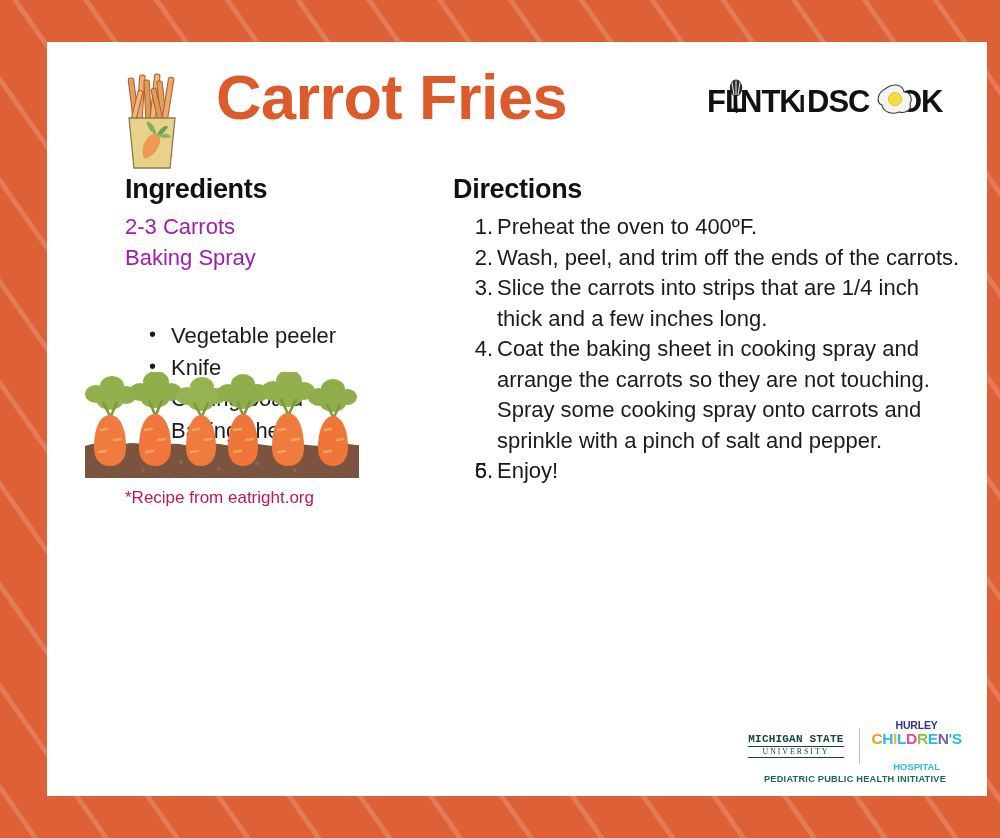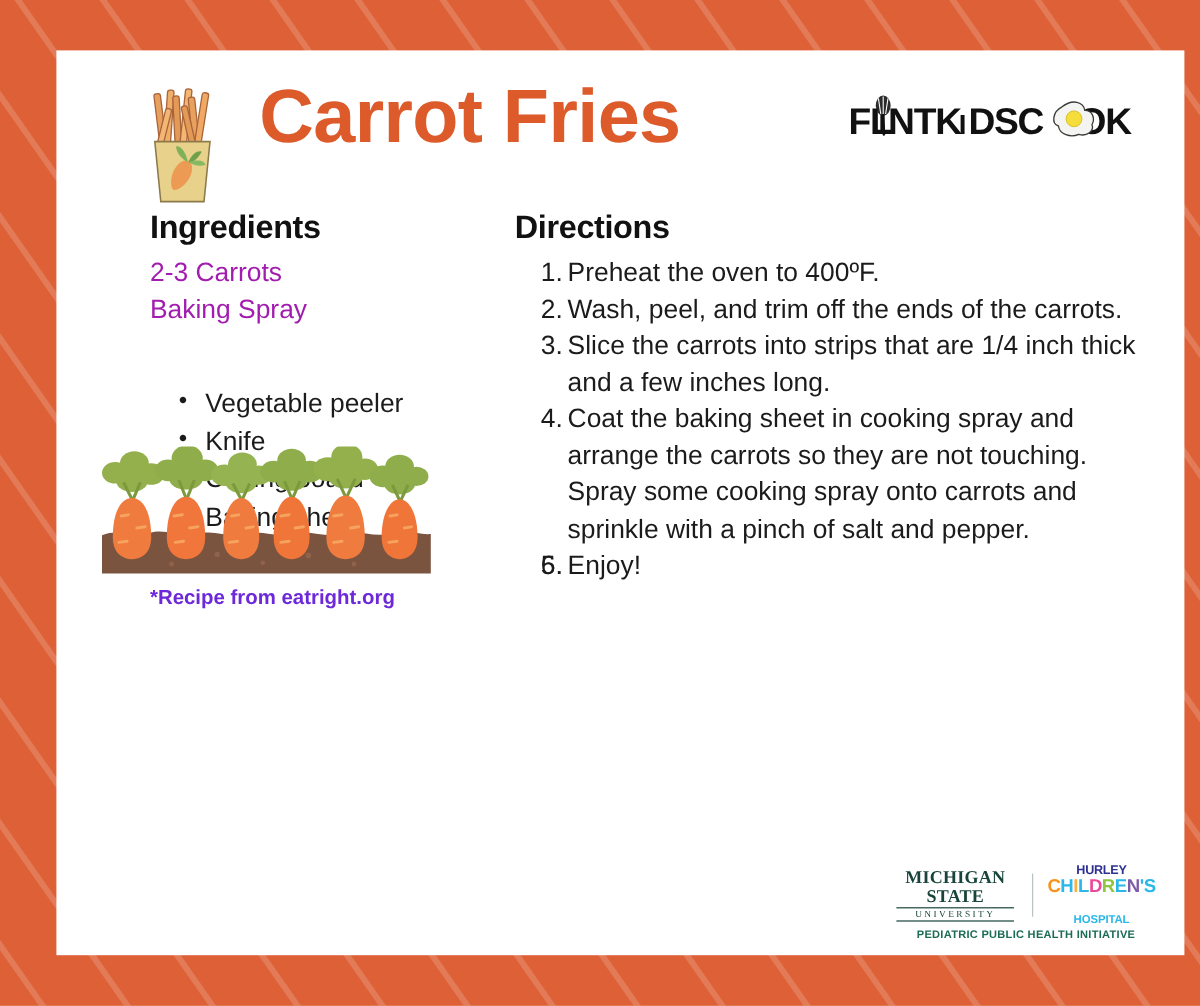--- a/index.html
+++ b/index.html
@@ -67,20 +67,21 @@
     right: 6px;
     top: 18px;
     width: 248px;
     height: 46px;
   }
 
   
   #body-cols {
     display: flex;
     margin-top: 6px;
+    gap: 24px;
   }
   #col-left  { width: 352px; position: relative; padding-left: 52px; }
   #col-right { flex: 1; position: relative; padding-left: 4px; }
 
   .section-head {
     font-size: 27px;
     font-weight: bold;
     color: #111111;
     letter-spacing: -0.3px;
     margin-bottom: 7px;
@@ -142,22 +143,21 @@
     left: 4px;
     top: 198px;
     width: 290px;
     height: 108px;
   }
   #recipe-source {
     position: absolute;
     left: 52px;
     top: 314px;
     font-size: 17px;
-    color: #6d28d9;
-    font-weight: bold;
+    color: #be185d;
   }
 
   
   #footer-logos {
     position: absolute;
     right: 24px;
     bottom: 12px;
     width: 216px;
     text-align: center;
   }
@@ -170,25 +170,26 @@
   }
   #msu-logo {
     font-family: "Liberation Serif", serif;
     color: #18453B;
     text-align: center;
     line-height: 1.08;
     padding-right: 7px;
   }
   #msu-logo .l1 {
     display: block;
-    font-size: 15px;
+    font-size: 11px;
     font-weight: bold;
     letter-spacing: 0.2px;
     border-bottom: 1.2px solid #18453B;
     padding-bottom: 0.5px;
+    font-family: Liberation Mono, monospace;
   }
   #msu-logo .l2 {
     display: block;
     font-size: 7.8px;
     letter-spacing: 2.0px;
     border-bottom: 1.2px solid #18453B;
     margin-top: 1px;
     padding-bottom: 0.5px;
   }
   #logo-divider {

